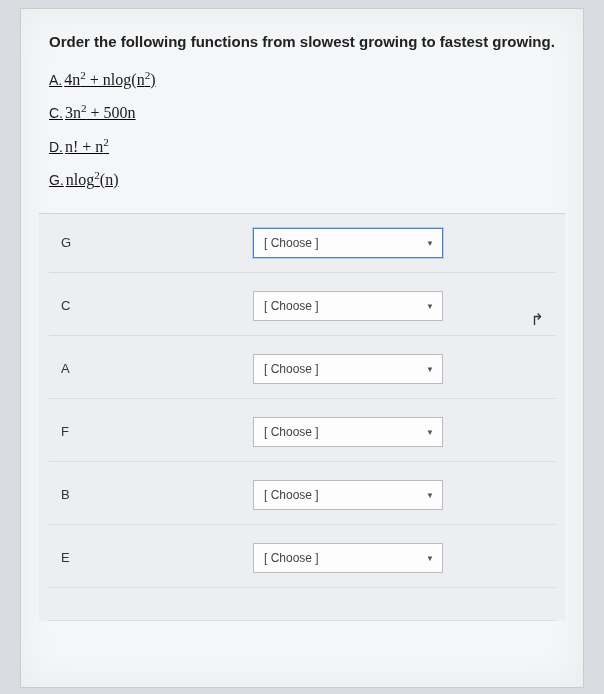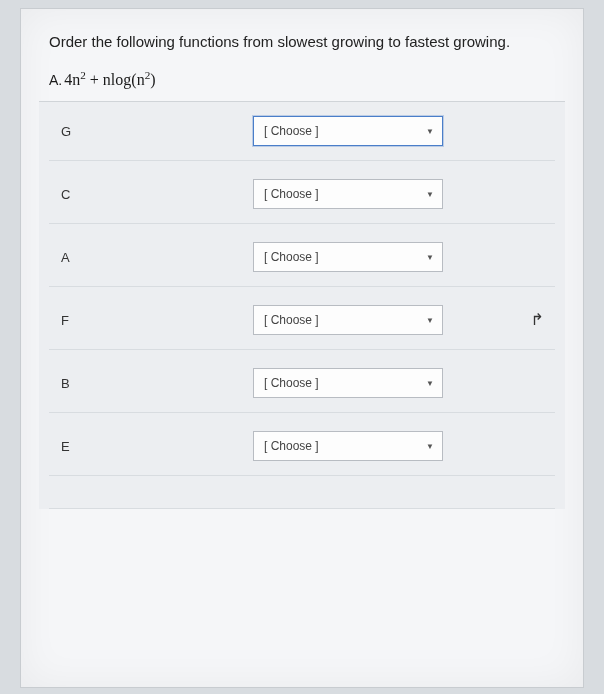--- a/index.html
+++ b/index.html
@@ -16,23 +16,25 @@
       margin: 8px 20px 0 20px;
       padding: 24px 28px 10px 28px;
       min-height: 680px;
       border: 1px solid #c8ccd0;
       box-shadow: inset 0 0 40px rgba(0,0,0,0.05);
     }
     .question-text {
       font-size: 15px;
       color: #222;
       margin-bottom: 18px;
+      font-weight: bold;
     }
     .options {
-      margin-bottom: 10px;
+      margin-bottom: 22px;
+      text-decoration: underline;
     }
     .opt {
       font-family: "Times New Roman", serif;
       font-size: 16px;
       color: #1a1a1a;
       margin: 10px 0;
       line-height: 1.3;
     }
     .opt .label { font-family: -apple-system, Arial, sans-serif; font-size: 14px; margin-right: 2px;}
     sup { font-size: 0.7em; }
@@ -94,20 +96,23 @@
     }
   </style>
 </head>
 <body>
 
 <div class="page">
   <div class="question-text">Order the following functions from slowest growing to fastest growing.</div>
 
   <div class="options">
     <div class="opt"><span class="label">A.</span><span>4n<sup>2</sup> + nlog(n<sup>2</sup>)</span></div>
+    <div class="opt"><span class="label">C.</span><span>3n<sup>2</sup> + 500n</span></div>
+    <div class="opt"><span class="label">D.</span><span>n! + n<sup>2</sup></span></div>
+    <div class="opt"><span class="label">G.</span><span>nlog<sup>2</sup>(n)</span></div>
   </div>
 
   <div class="answer-area" id="answer-area">
       <div class="answer-row">
         <div class="answer-letter">G</div>
         <div class="select-wrap">
           <div class="select-box focused">[ Choose ]<span class="select-caret">▼</span></div>
         </div>
       </div>
       <div class="answer-row">

